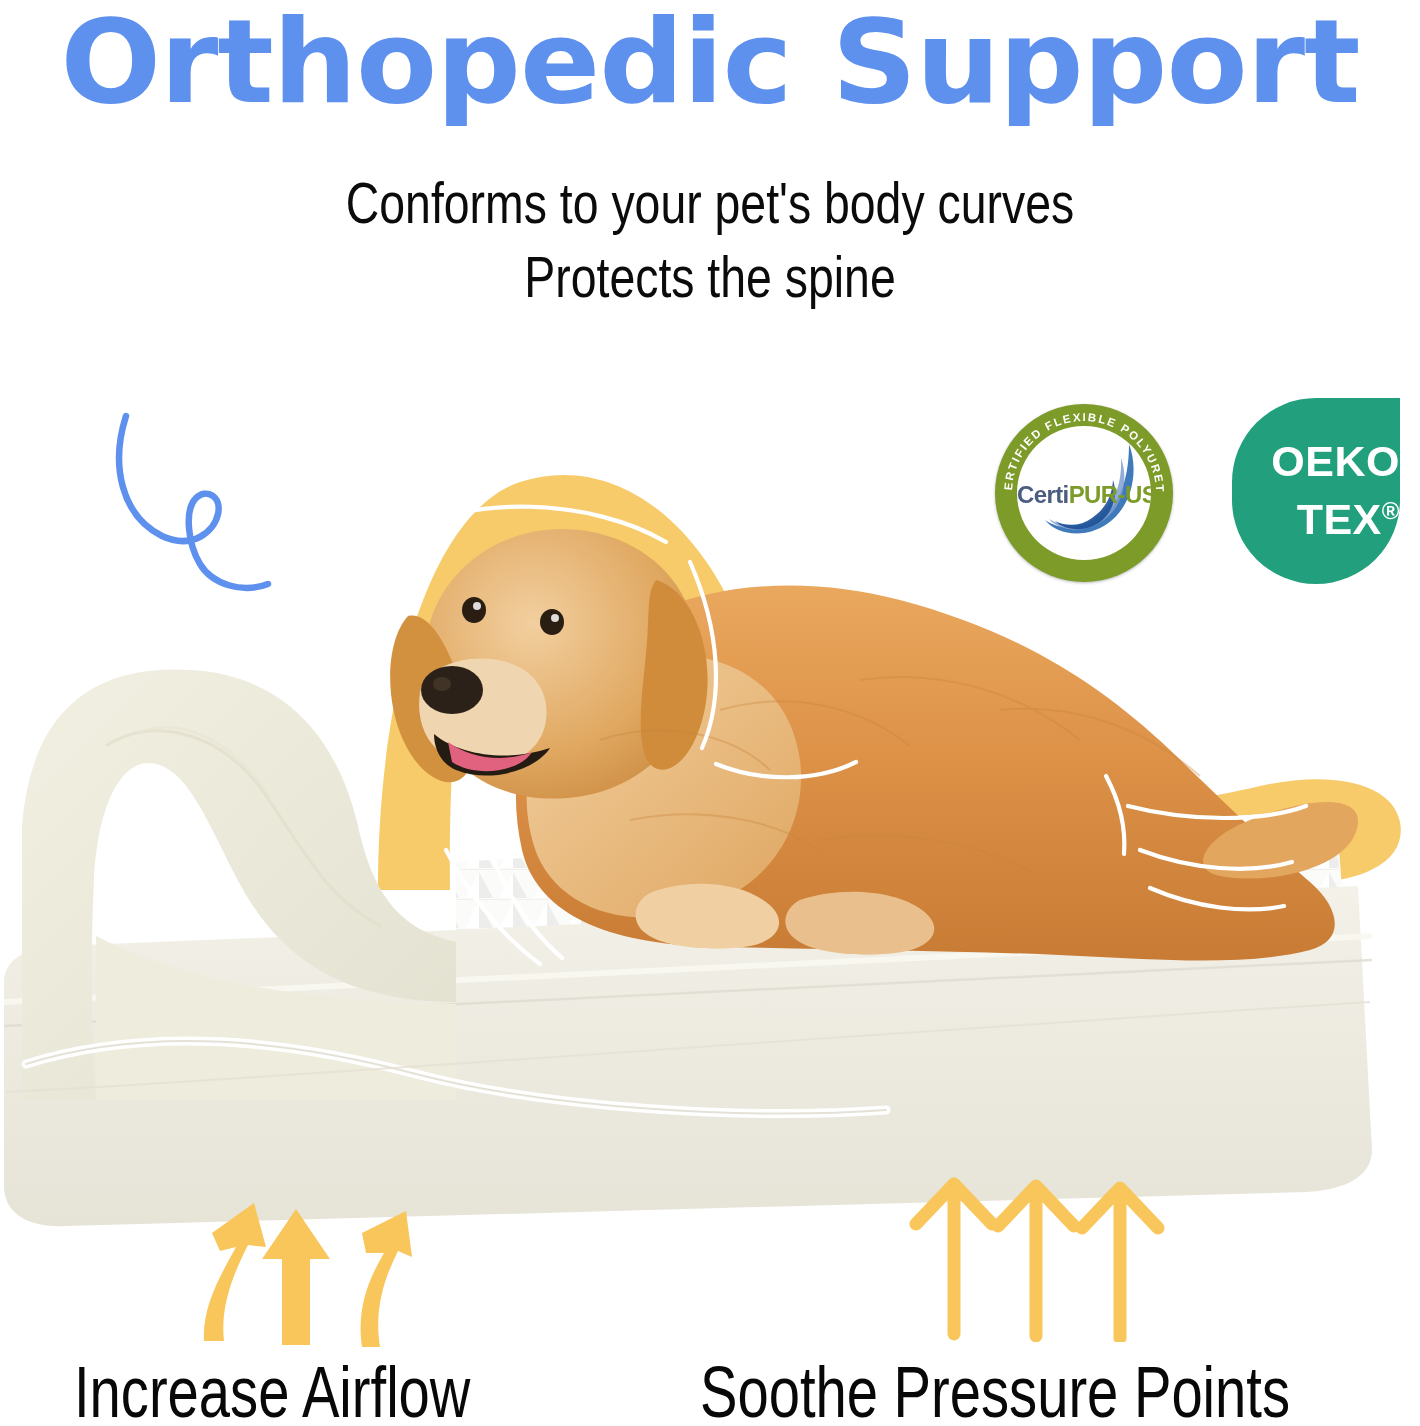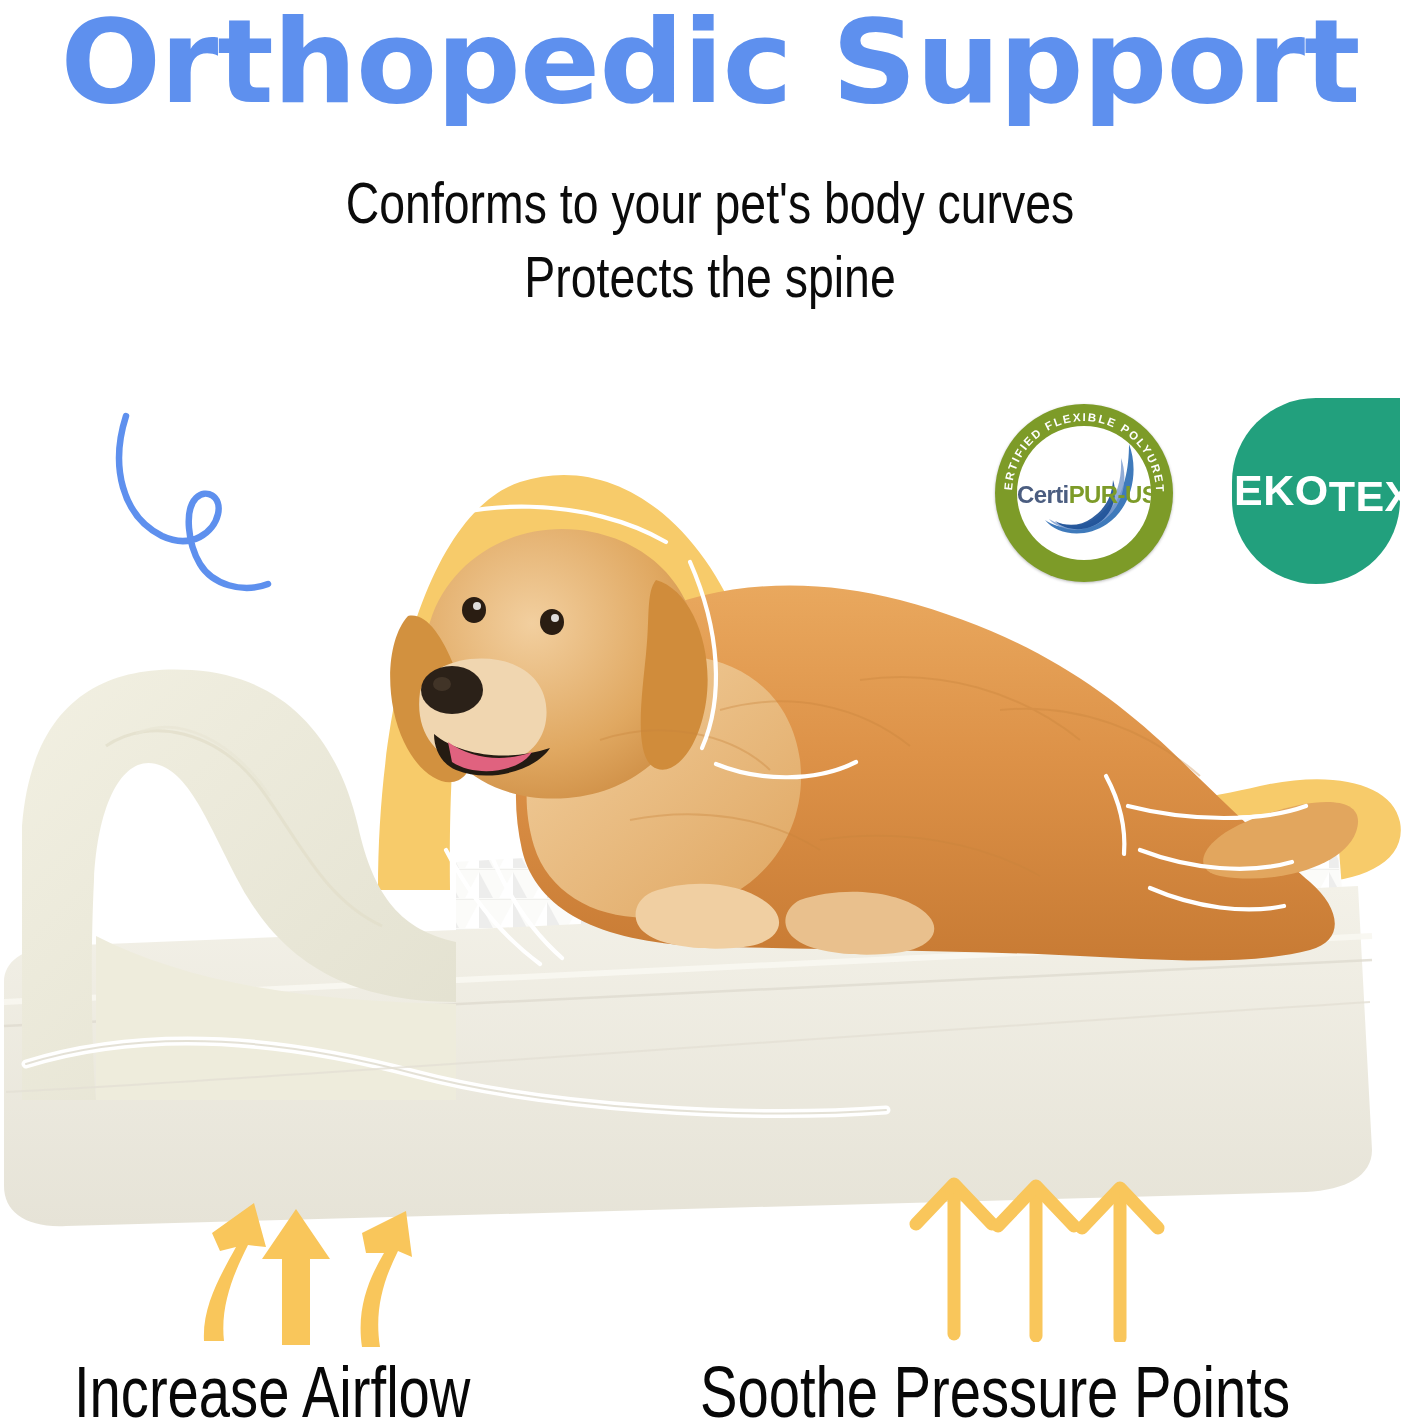--- a/index.html
+++ b/index.html
@@ -62,21 +62,21 @@
   .ring-text text{
     font-family:"Liberation Sans", sans-serif;
     font-size:11.4px;font-weight:700;letter-spacing:1.9px;fill:#ffffff;
   }
   .ring-text .lower{font-size:11px;letter-spacing:1.7px;}
 
   .oeko{
     position:absolute;right:0;top:0;width:168px;height:186px;
     background:#22a07d;
     border-radius:84px 0 84px 84px;
-    display:flex;align-items:center;justify-content:center;
+    display:flex;flex-direction:column;align-items:flex-end;justify-content:center;
   }
   .oeko span{
     color:#ffffff;font-weight:700;font-size:43px;line-height:1.06;
     letter-spacing:.5px;font-family:"Liberation Sans", sans-serif;
   }
   .oeko .l2{margin-top:12px;}
   .oeko .reg{font-size:24px;vertical-align:super;}
 
   
   .scene{position:absolute;left:0;top:330px;width:1420px;height:1000px;overflow:hidden;}

